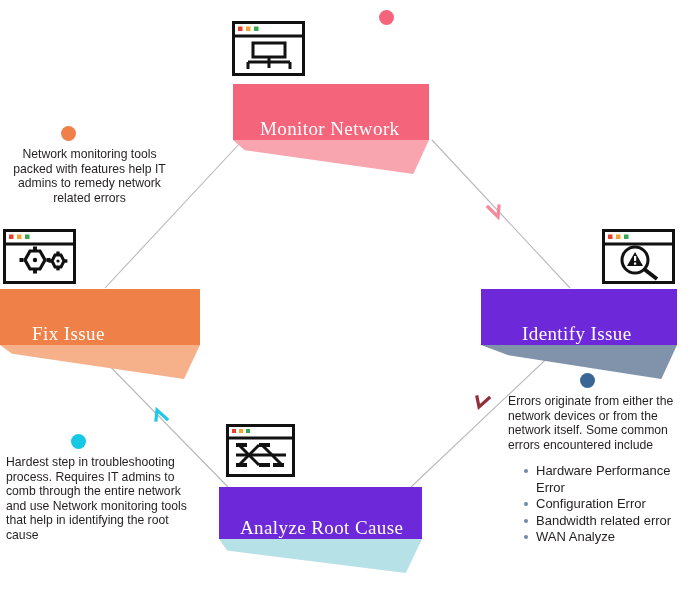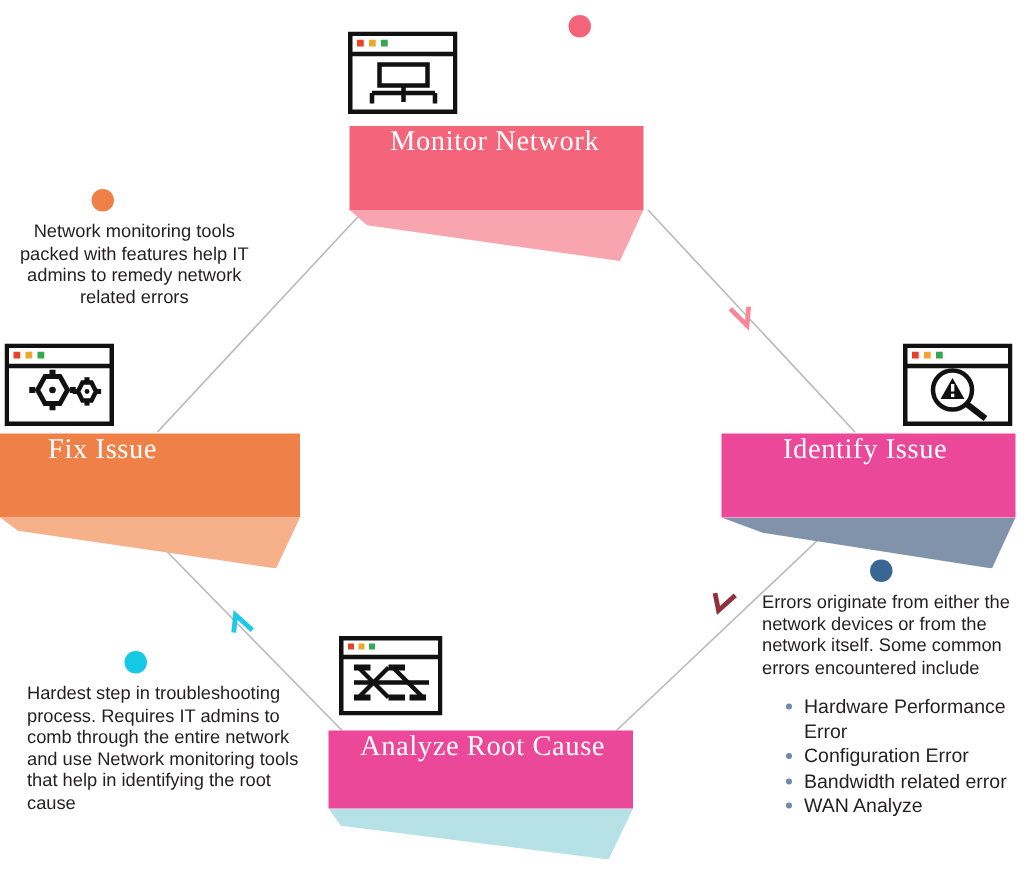--- a/index.html
+++ b/index.html
@@ -25,21 +25,21 @@
   }
 
   
   .stage {
     position: absolute;
   }
   .stage .bar {
     position: relative;
     z-index: 3;
     display: flex;
-    align-items: flex-start;
+    align-items: flex-end;
     box-sizing: border-box;
   }
   .stage .label {
     font-family: "Liberation Serif", serif;
     color: #ffffff;
     font-size: 19px;
     letter-spacing: 0.4px;
     white-space: nowrap;
   }
   .stage .shadow {
@@ -54,30 +54,30 @@
   #stage-monitor { left: 233px; top: 84px; width: 196px; }
   #stage-monitor .bar { height: 56px; background: #f4647a; padding-left: 27px; }
   #stage-monitor .shadow {
     top: 56px;
     background: #f9a5b0;
     clip-path: polygon(0% 0%, 100% 0%, 92% 100%, 6% 30%);
   }
 
   
   #stage-identify { left: 481px; top: 289px; width: 196px; }
-  #stage-identify .bar { height: 56px; background: #ec4899; padding-left: 41px; }
+  #stage-identify .bar { height: 56px; background: #6d28d9; padding-left: 41px; }
   #stage-identify .shadow {
     top: 56px;
     background: #8193ab;
     clip-path: polygon(0% 0%, 100% 0%, 92% 100%, 14% 30%);
   }
 
   
   #stage-analyze { left: 219px; top: 487px; width: 203px; }
-  #stage-analyze .bar { height: 52px; background: #ec4899; padding-left: 21px; }
+  #stage-analyze .bar { height: 52px; background: #6d28d9; padding-left: 21px; }
   #stage-analyze .shadow {
     top: 52px;
     background: #b6e1e6;
     clip-path: polygon(0% 0%, 100% 0%, 92% 100%, 4% 34%);
   }
 
   
   #stage-fix { left: 0px; top: 289px; width: 200px; }
   #stage-fix .bar { height: 56px; background: #ef8048; padding-left: 32px; }
   #stage-fix .shadow {
@@ -142,21 +142,21 @@
   #callout-monitor { left: 315px; top: 10px; width: 195px; }
   #callout-monitor .dot { background: #f4647a; margin-left: 64px; }
   #callout-monitor p { margin-top: 1px; }
 
   #callout-fix { left: 2px; top: 126px; width: 175px; text-align: center; }
   #callout-fix .dot { background: #ef8048; margin-left: 59px; }
 
   #callout-identify { left: 508px; top: 373px; width: 182px; }
   #callout-identify .dot { background: #3a6694; margin-left: 72px; }
 
-  #callout-analyze { left: 18px; top: 434px; width: 190px; }
+  #callout-analyze { left: 6px; top: 434px; width: 190px; }
   #callout-analyze .dot { background: #14c8e6; margin-left: 65px; }
 </style>
 </head>
 <body>
 
 <div id="canvas">
 
   <svg id="lines" viewBox="0 0 690 590" xmlns="http://www.w3.org/2000/svg">
 
     <line x1="432" y1="140" x2="570" y2="288" stroke="#b9b9b9" stroke-width="1.1"></line>

